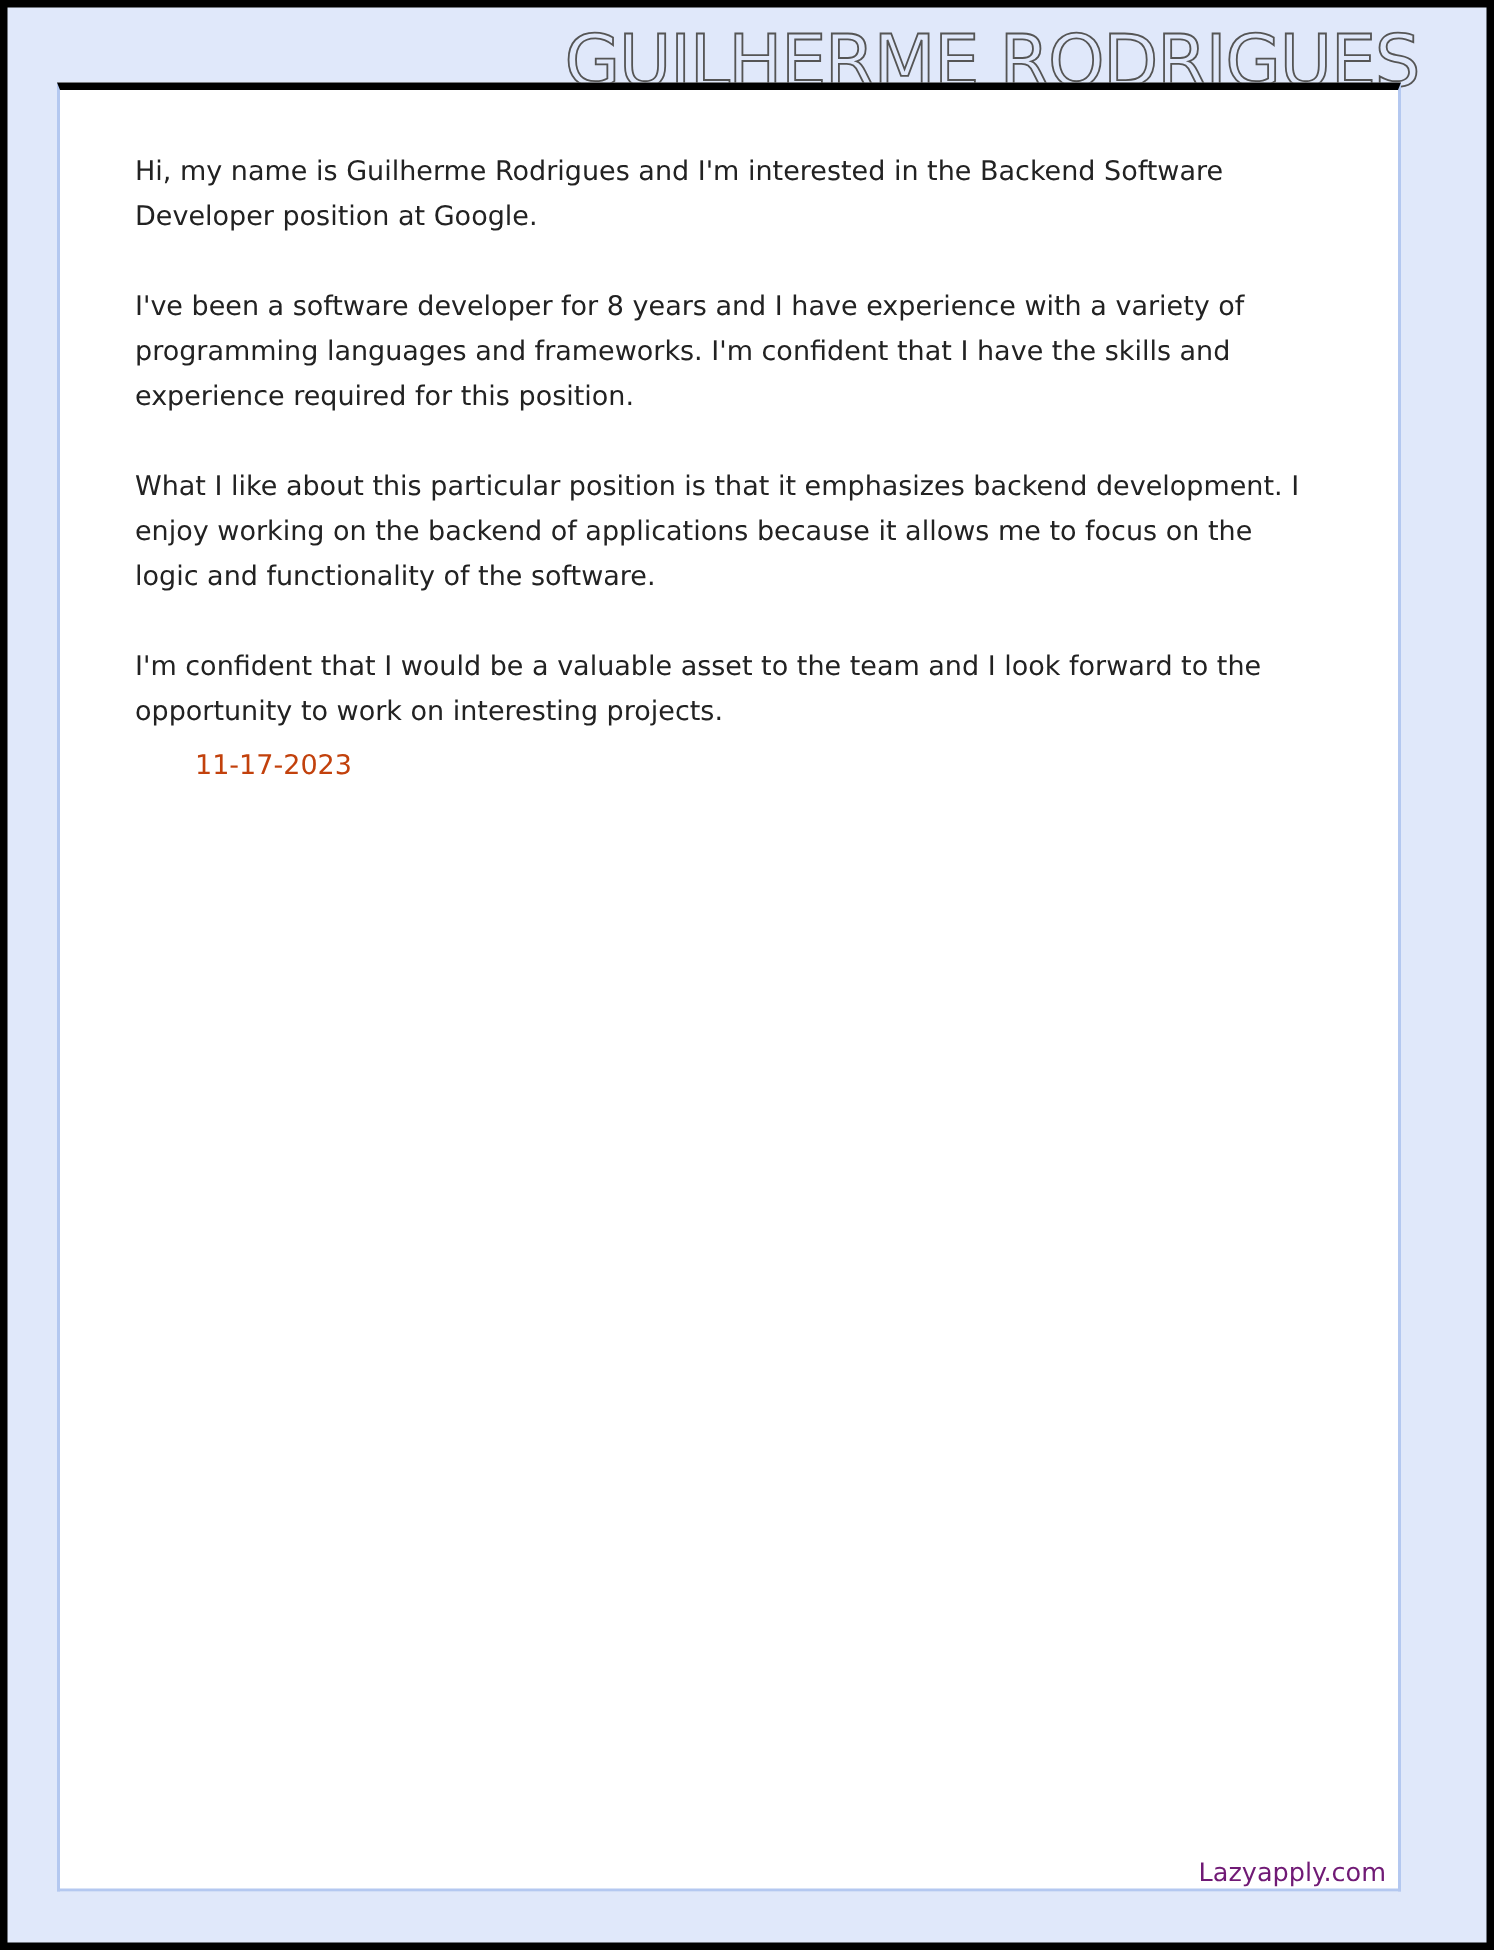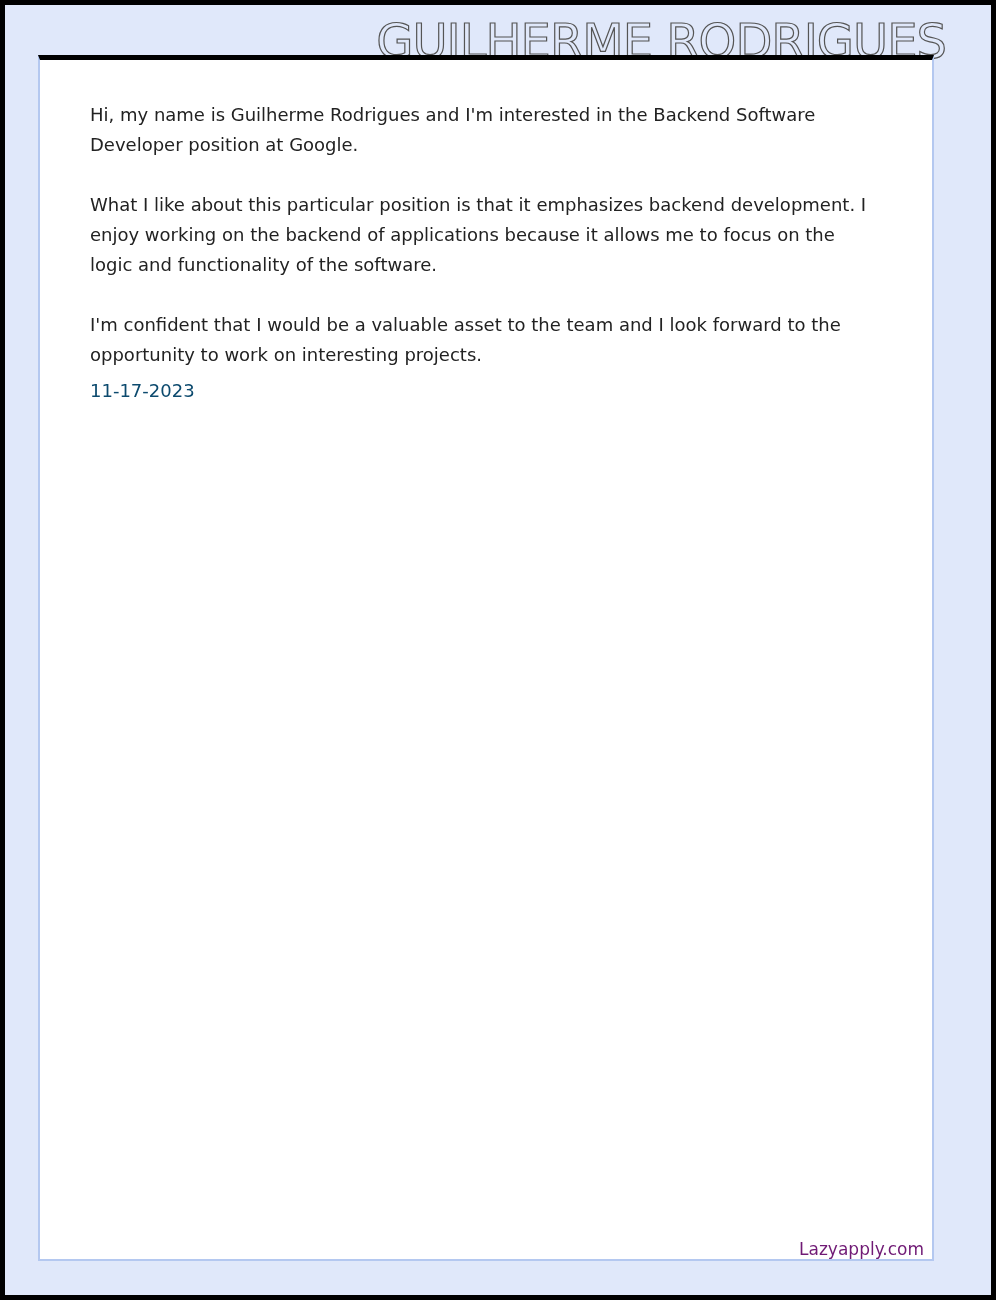--- a/index.html
+++ b/index.html
@@ -41,37 +41,39 @@
       position: absolute;
       left: 50px; top: 40px;
       width: 790px;
       font-size: 18px;
       line-height: 30px;
       color: #222;
     }
     .body p { margin: 0 0 30px 0; }
     .body p.last { margin-bottom: 6px; }
     .date {
-      color: #0c4a6e;
+      color: #c2410c;
       font-size: 18px;
       line-height: 30px;
+      margin-left: 40px;
     }
     .footer {
       position: absolute;
       right: 8px; bottom: 0px;
       font-size: 17px;
       color: #701a75;
     }
   </style>
 </head>
 <body>
 
 <h1 class="title">GUILHERME RODRIGUES</h1>
 
 <div class="card">
   <div class="body">
     <p>Hi, my name is Guilherme Rodrigues and I'm interested in the Backend Software Developer position at Google.</p>
+    <p>I've been a software developer for 8 years and I have experience with a variety of programming languages and frameworks. I'm confident that I have the skills and experience required for this position.</p>
     <p>What I like about this particular position is that it emphasizes backend development. I enjoy working on the backend of applications because it allows me to focus on the logic and functionality of the software.</p>
     <p class="last">I'm confident that I would be a valuable asset to the team and I look forward to the opportunity to work on interesting projects.</p>
     <div class="date">11-17-2023</div>
   </div>
   <div class="footer">Lazyapply.com</div>
 </div>
 
 </body></html>

